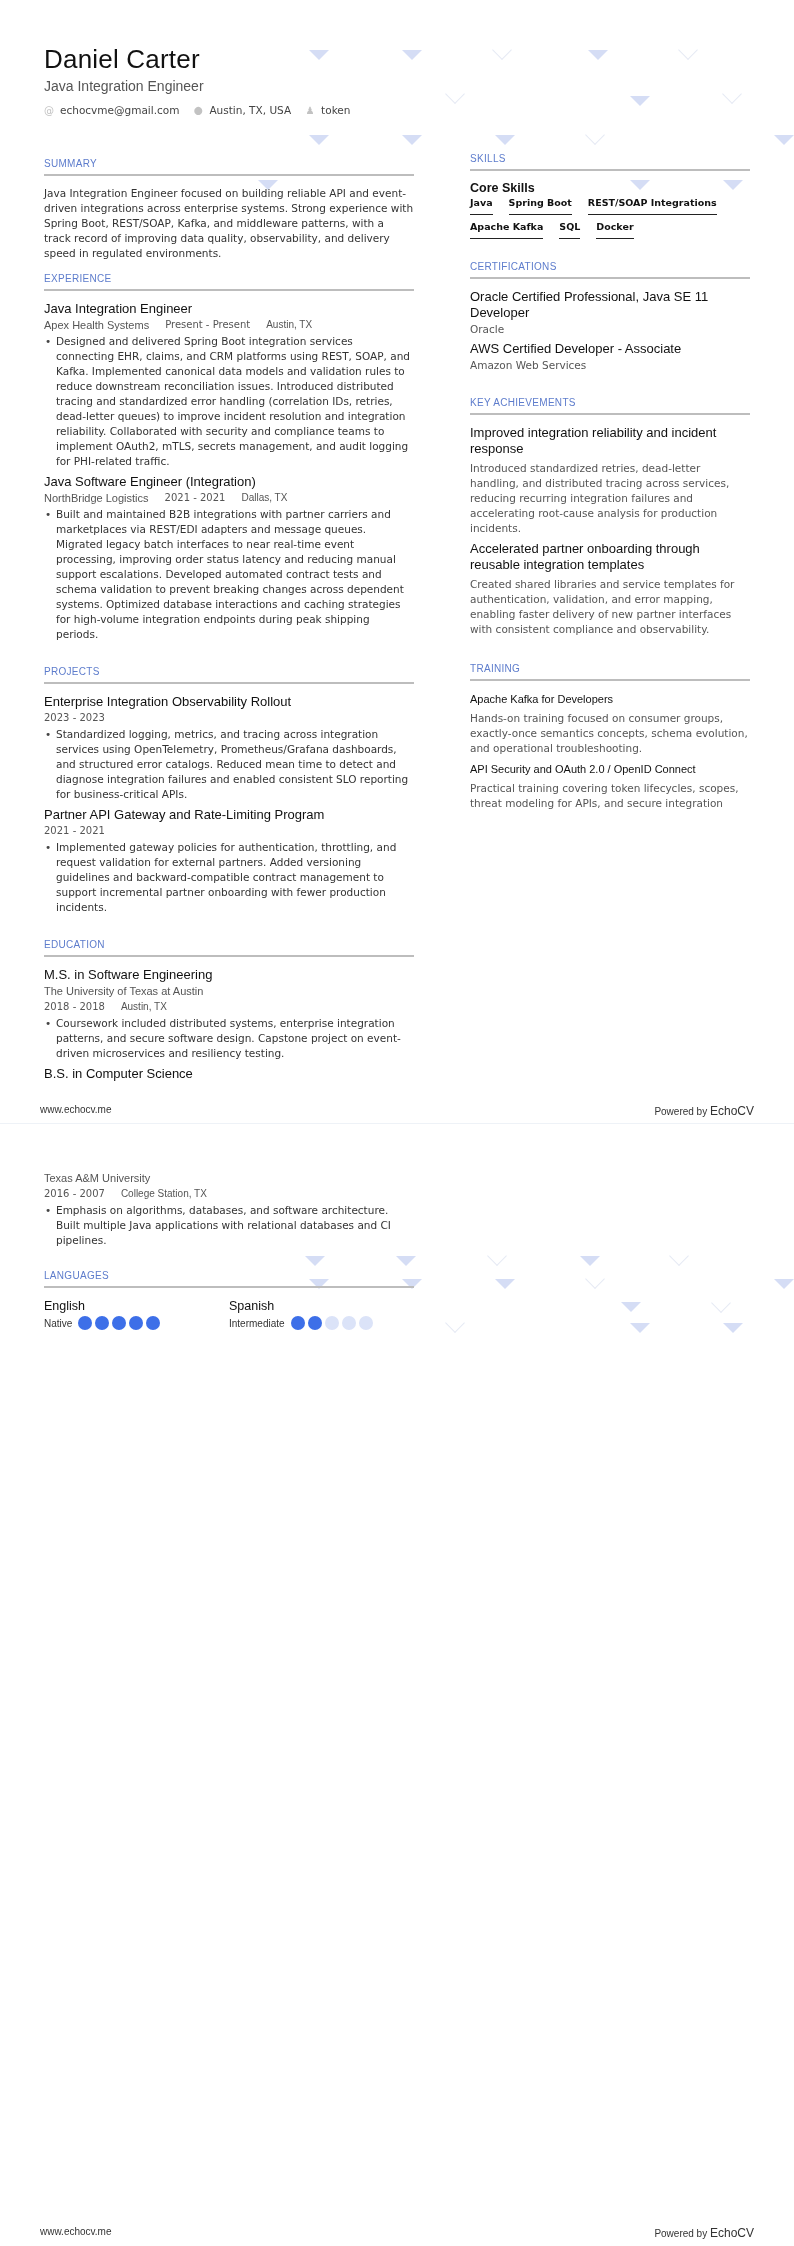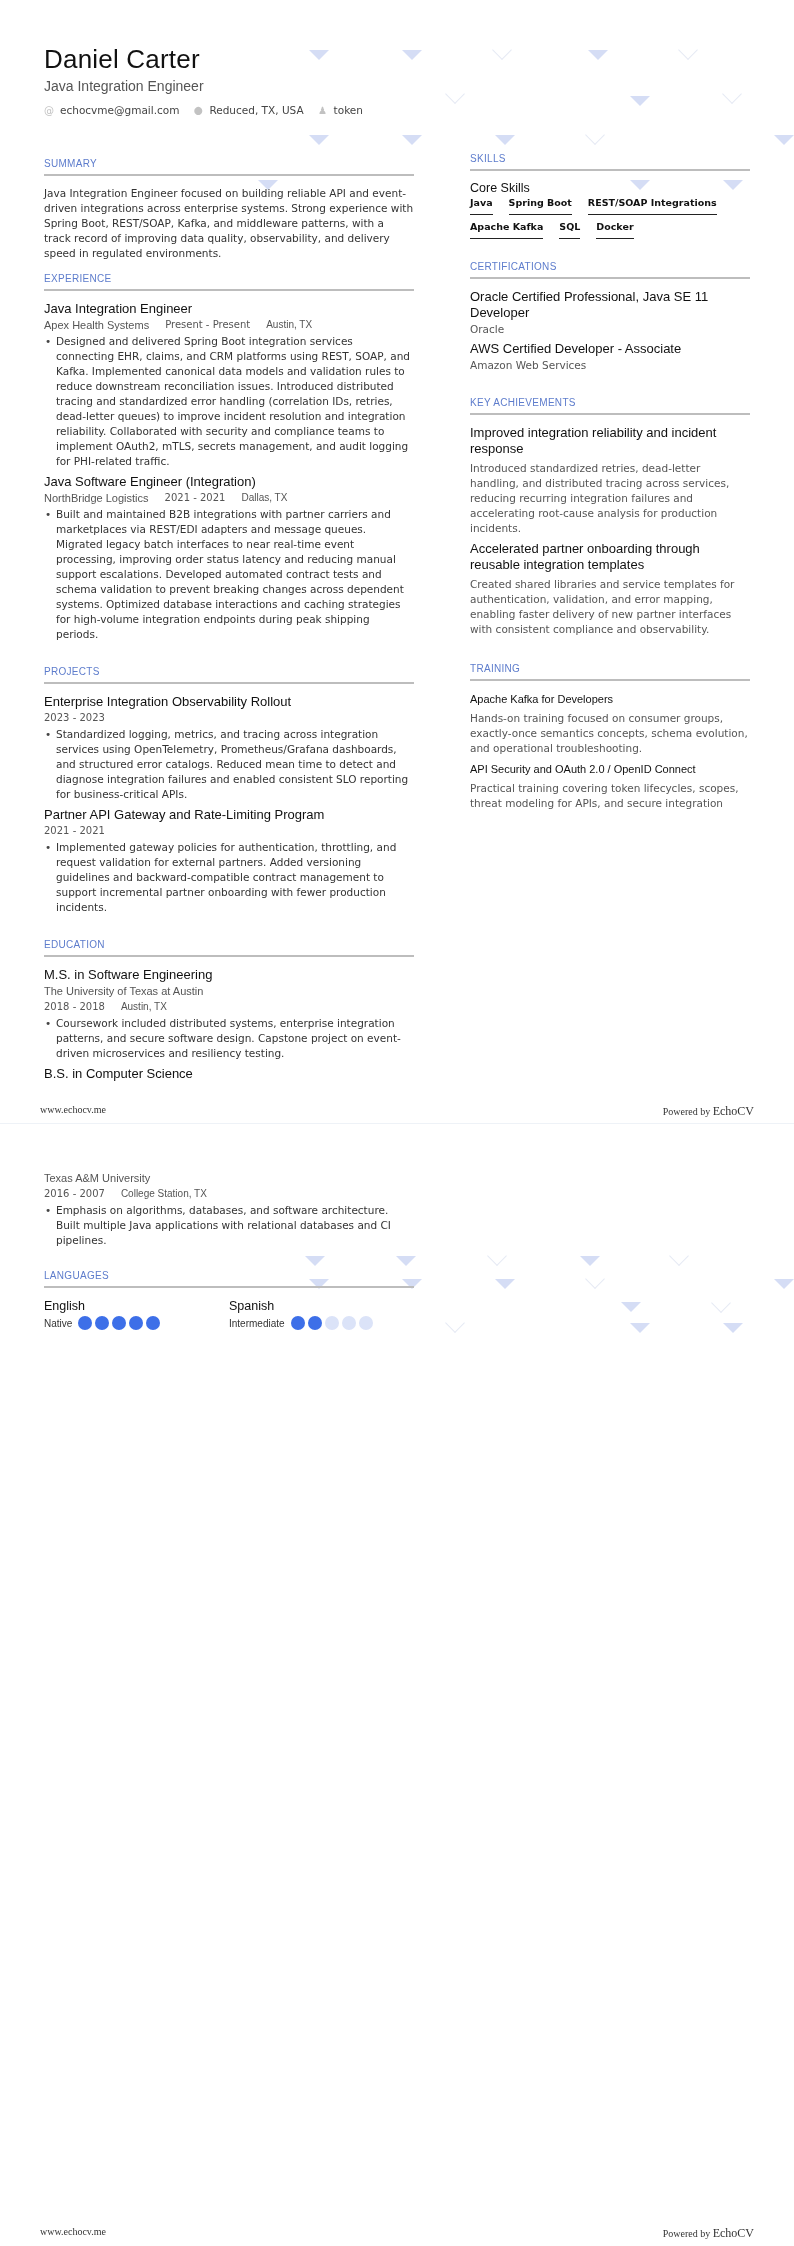--- a/index.html
+++ b/index.html
@@ -50,29 +50,29 @@
   .meta { font-size: 10px; color: #555; line-height: 16px; display: flex; gap: 16px; }
   .meta .org { font-family: "Liberation Sans", sans-serif; font-size: 11px; color: #555; }
   .meta .loc { font-family: "Liberation Sans", sans-serif; }
   .bullet {
     position: relative; padding-left: 12px; font-size: 10.5px; line-height: 15px; color: #333;
     margin-top: 1px; margin-bottom: 5px;
   }
   .bullet::before { content: "•"; position: absolute; left: 1px; top: 0; color: #444; }
   .para { font-size: 10.5px; line-height: 15px; color: #333; }
   .sub { font-size: 10.5px; color: #555; line-height: 16px; margin-bottom: 4px; }
-  .skills-sub { font-family: "Liberation Sans", sans-serif; font-size: 12.5px; color: #111; margin-bottom: 2px; }
+  .skills-sub { font-family: "Liberation Sans", sans-serif; font-size: 12.5px; color: #111; margin-bottom: 2px; font-weight: bold; }
   .skill-row { display: flex; gap: 16px; margin-bottom: 6px; }
   .skill {
     font-size: 9.5px; font-weight: bold; color: #111; padding-bottom: 6px;
     border-bottom: 1.5px solid #222;
   }
   .footer {
     position: absolute; left: 40px; right: 40px; display: flex; justify-content: space-between;
-    font-family: Liberation Serif, serif; font-size: 10px; color: #333;
+    font-family: Liberation Sans, sans-serif; font-size: 10px; color: #333;
   }
   .footer .brand { font-size: 12px; color: #333; }
   .lang-wrap { display: flex; gap: 0; }
   .lang { width: 190px; }
   .lang-name { font-family: "Liberation Sans", sans-serif; font-size: 12.5px; color: #111; line-height: 16px; }
   .lang-level-row { display: flex; align-items: center; gap: 6px; margin-top: 2px; }
   .lang-level { font-family: "Liberation Sans", sans-serif; font-size: 10px; color: #333; }
   .dots { display: flex; gap: 3px; }
   .dot { width: 14px; height: 14px; border-radius: 50%; background: #dbe3f8; }
   .dot.on { background: #3d6fe8; }
@@ -103,21 +103,21 @@
 
   <div class="name">Daniel Carter</div>
   <div class="headline">Java Integration Engineer</div>
   <div class="contacts">
     <div class="contact">
       <span class="ci">@</span>
       <span>echocvme@gmail.com</span>
     </div>
     <div class="contact">
       <span class="ci" style="font-size:8px">⬤</span>
-      <span>Reduced, TX, USA</span>
+      <span>Austin, TX, USA</span>
     </div>
     <div class="contact">
       <span class="ci">♟</span>
       <span>token</span>
     </div>
   </div>
 
   <div class="col-left" style="top:158px">
     <section>
       <div class="sec-title">Summary</div>

